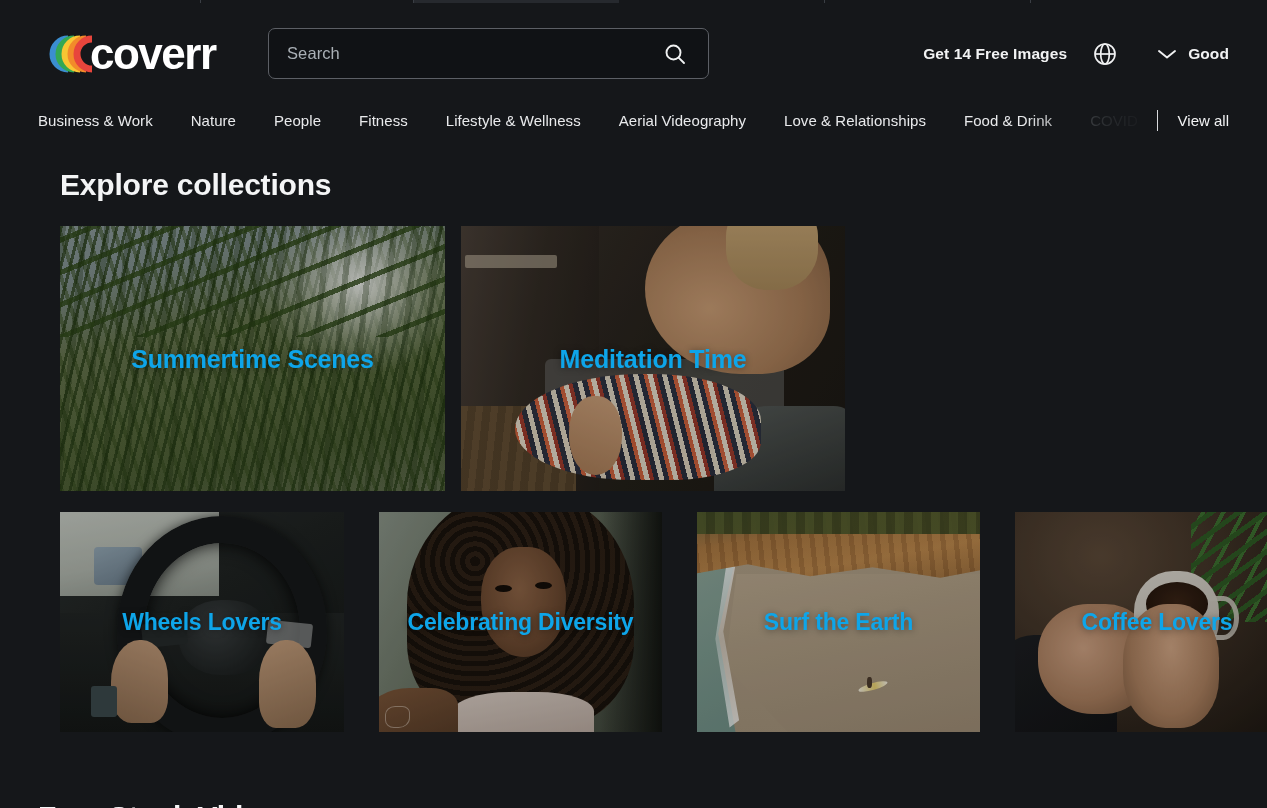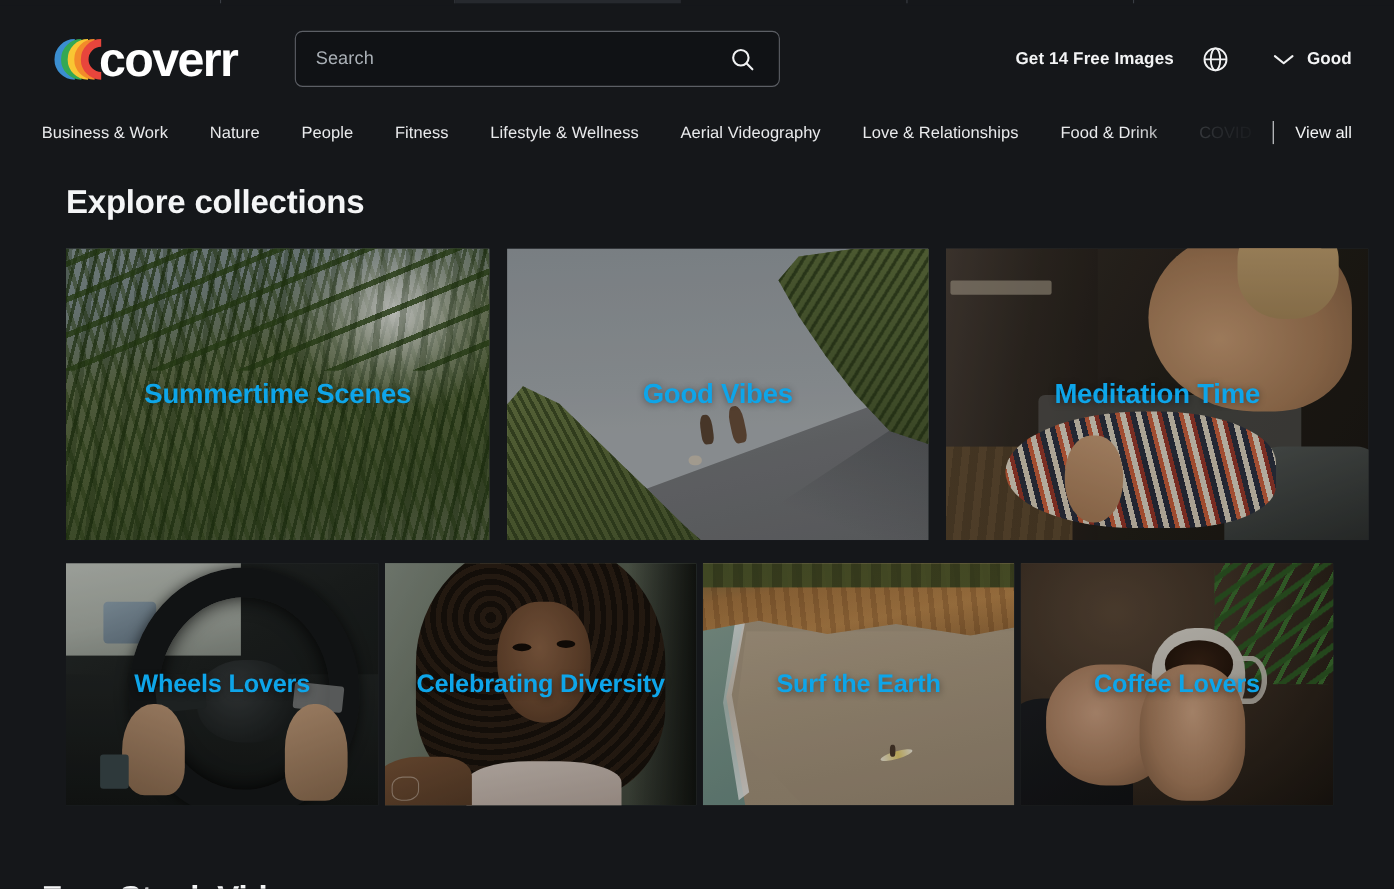--- a/index.html
+++ b/index.html
@@ -129,21 +129,21 @@
 
   
   .r1c1 { width: 385px; height: 265px; }
   .r1c2 { width: 383px; height: 265px; }
   .r1c3 { width: 384px; height: 265px; }
   
   .r2c1 { width: 284px; height: 220px; }
   .r2c2 { width: 283px; height: 220px; }
   .r2c3 { width: 283px; height: 220px; }
   .r2c4 { width: 284px; height: 220px; }
-  .row2 { gap: 6px; }
+  .row2 { gap: 35px; }
 
   
   .next-section {
     position: absolute; left: 38px; bottom: -26px;
     color: #f4f5f6; font-size: 30px; font-weight: bold; letter-spacing: -.2px;
     white-space: nowrap;
   }
 
   
   
@@ -507,33 +507,20 @@
       <div class="card-row row1">
 
         <div class="card r1c1">
           <div class="thumb art-summer">
             <div class="stems"></div>
           </div>
           <div class="tint"></div>
           <div class="card-title">Summertime Scenes</div>
         </div>
 
-        <div class="card r1c2">
-          <div class="thumb art-goodvibes">
-            <div class="road"></div>
-            <div class="road-shadow"></div>
-            <div class="bush-left"></div>
-            <div class="bush-right"></div>
-            <div class="skater1"></div>
-            <div class="skater2"></div>
-            <div class="dog"></div>
-          </div>
-          <div class="tint"></div>
-          <div class="card-title">Good Vibes</div>
-        </div>
 
         <div class="card r1c3">
           <div class="thumb art-meditation">
             <div class="wallpanel"></div>
             <div class="floor"></div>
             <div class="table"></div>
             <div class="rug"></div>
             <div class="couch"></div>
             <div class="body"></div>
             <div class="hair"></div>

